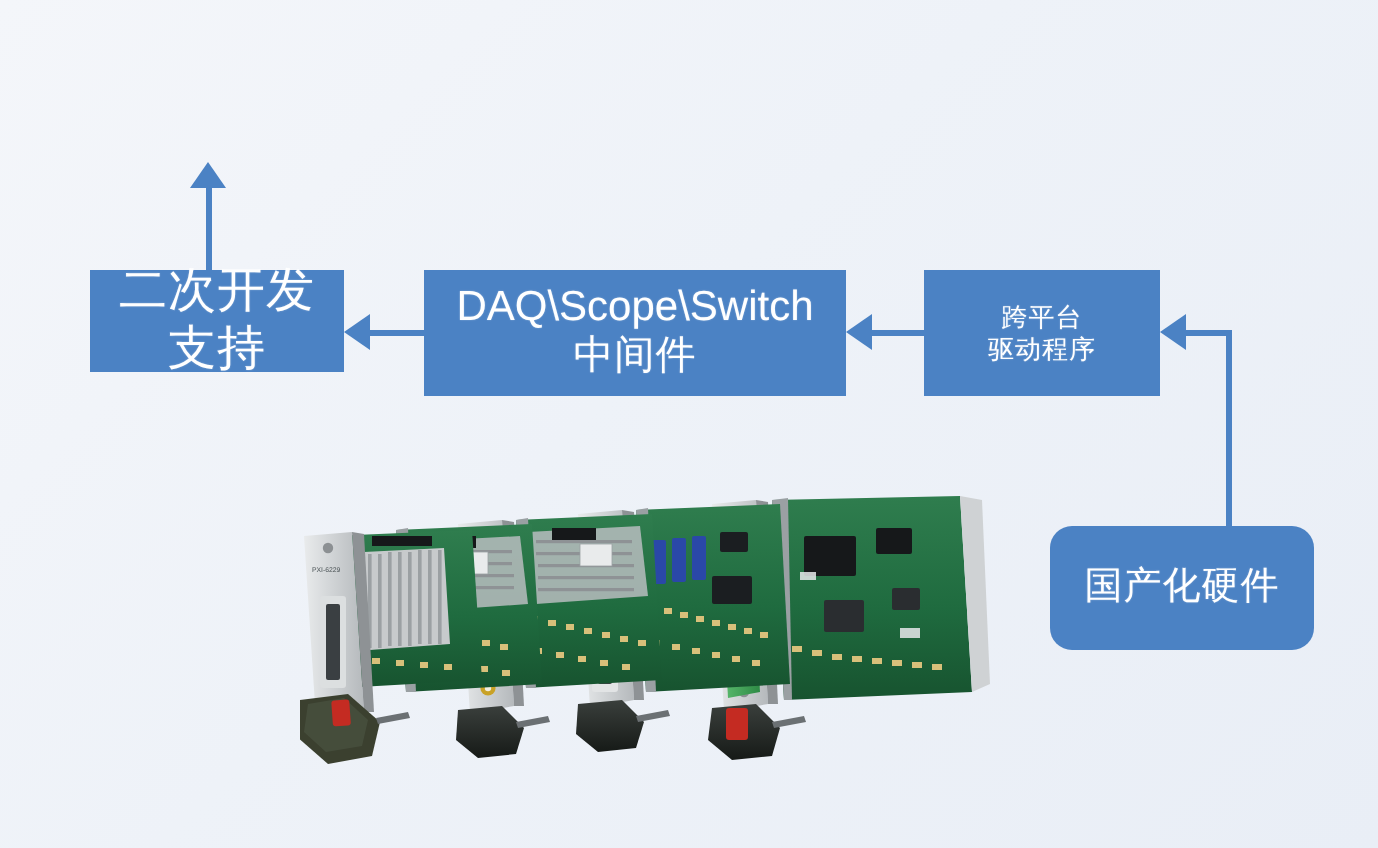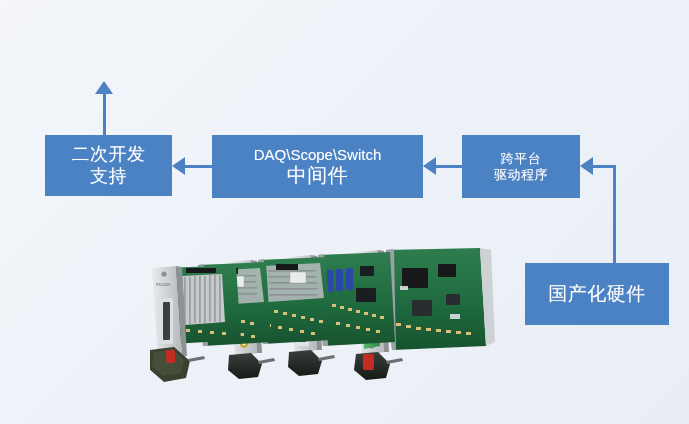--- a/index.html
+++ b/index.html
@@ -44,49 +44,50 @@
     height: 57px;
     font-size: 27px;
     letter-spacing: 1px;
   }
 
   
   #node-secondary-dev {
     left: 45px;
     top: 135px;
     width: 127px;
-    height: 61px;
-    font-size: 18px;
+    height: 51px;
+    font-size: 24px;
   }
   #node-middleware {
     left: 212px;
     top: 135px;
     width: 211px;
     height: 63px;
     font-size: 20px;
   }
   #node-middleware .ln.latin {
     letter-spacing: 0px;
-    font-size: 15px;
+    font-size: 21px;
   }
   #node-driver {
     left: 462px;
     top: 135px;
     width: 118px;
     height: 63px;
     font-size: 13px;
   }
 
   
   #node-hardware {
     left: 525px;
     top: 263px;
-    width: 144px;
+    width: 132px;
     height: 62px;
     font-size: 19px;
+    border-radius: 11px;
   }
 
   
   .conn {
     position: absolute;
     background: #4b82c4;
   }
   .arrowhead {
     position: absolute;
     width: 0;

